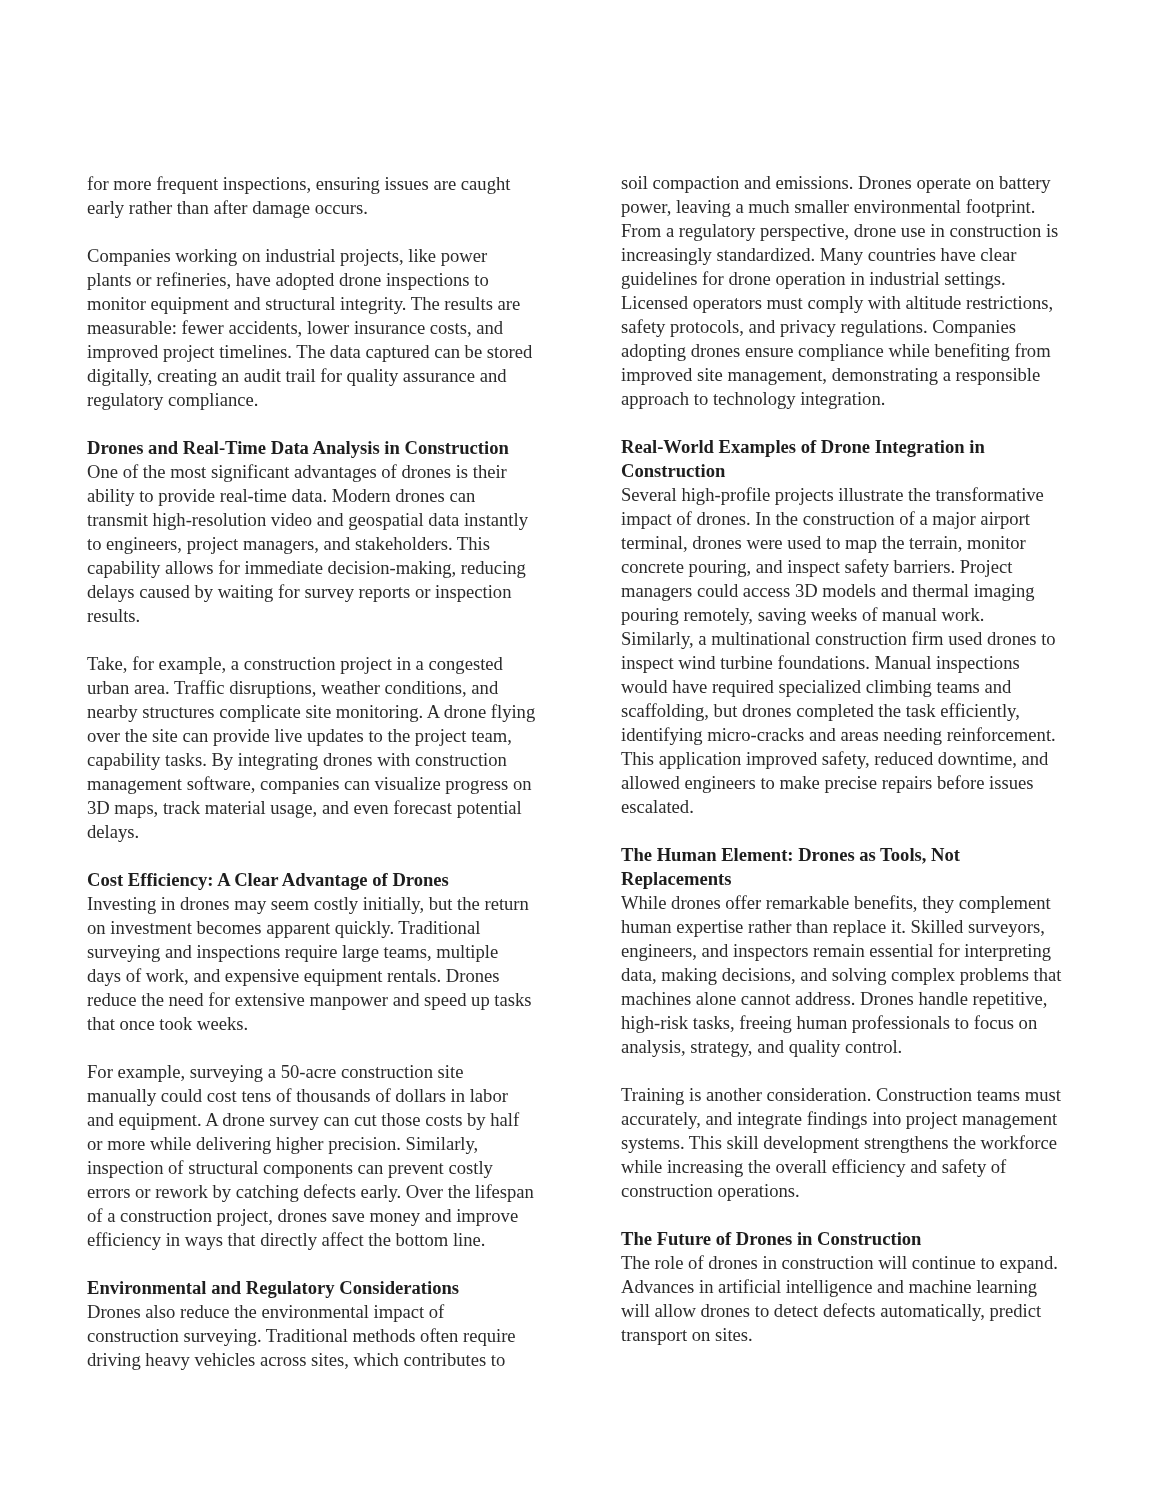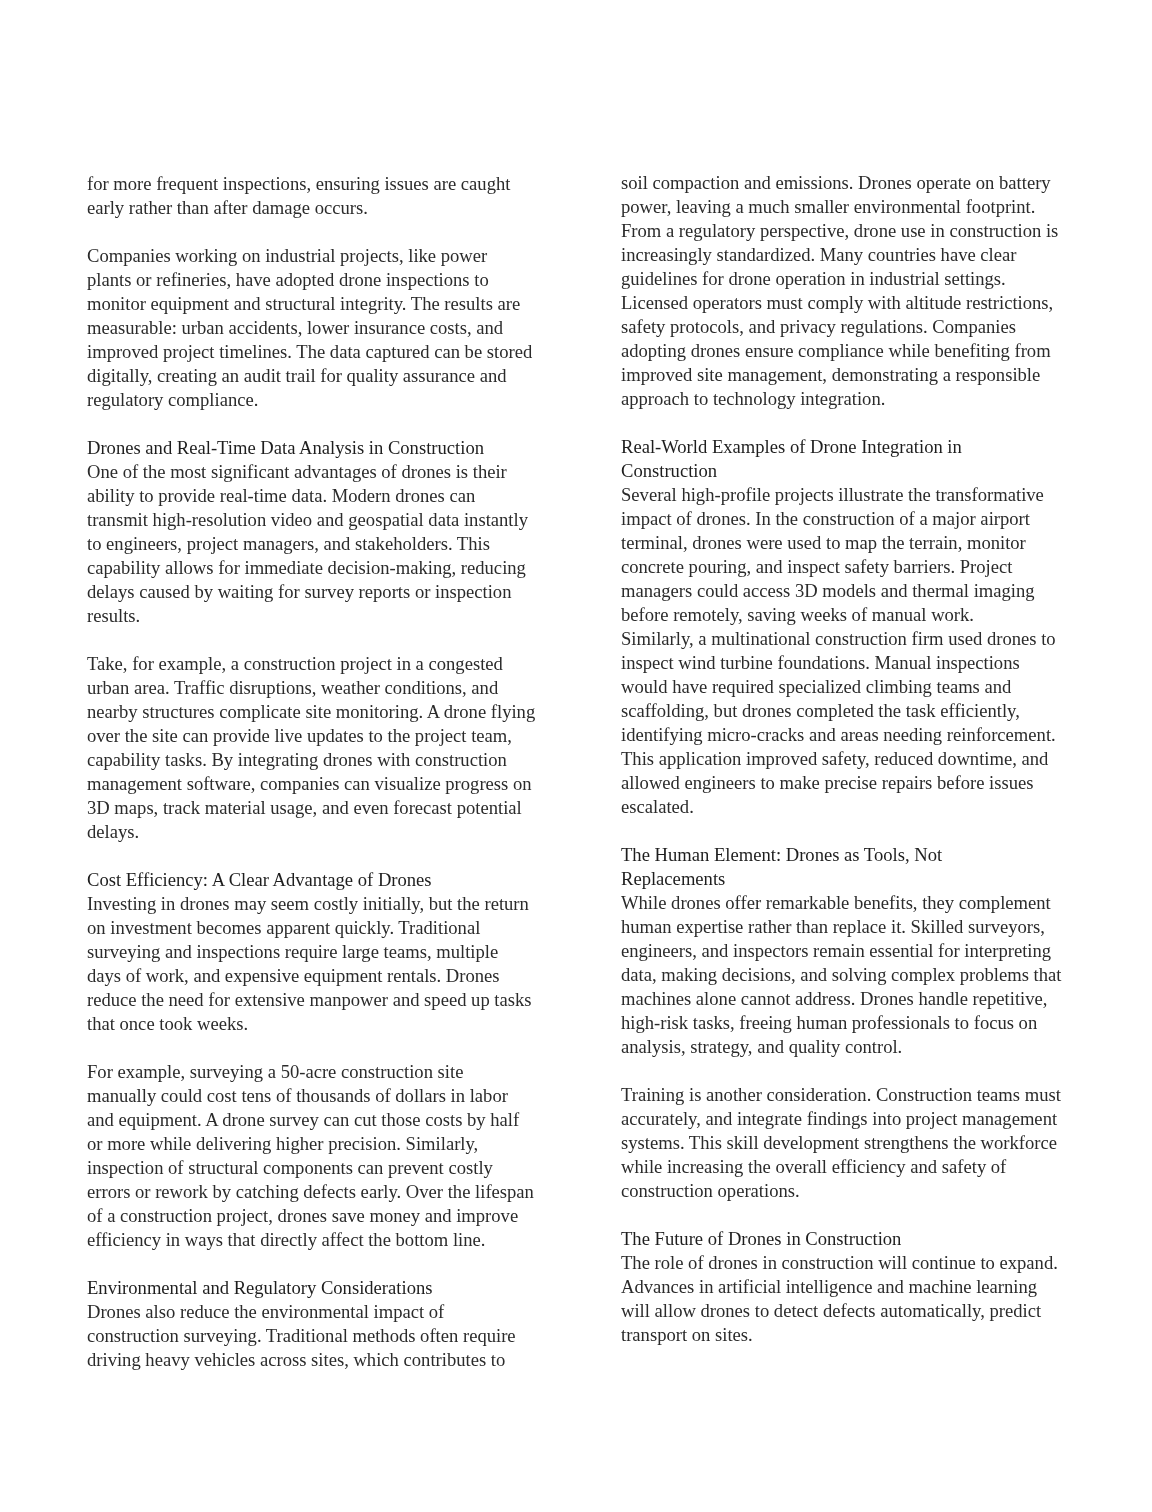--- a/index.html
+++ b/index.html
@@ -3,37 +3,37 @@
 <meta charset="utf-8">
 <style>
   html, body { margin: 0; padding: 0; background: #ffffff; }
   body { width: 1152px; height: 1512px; position: relative; overflow: hidden; }
   .page { position: absolute; left: 16px; top: 0; width: 1152px; height: 1512px; background: #fff; padding-left: 18px; }
   .col { position: absolute; top: 172px; font-family: "Liberation Serif", serif; font-size: 18.6px; line-height: 24px; color: #2b2b2b; }
   .col-left { left: 71px; width: 490px; }
   .col-right { left: 605px; width: 485px; top: 171px; }
   .line { display: block; white-space: nowrap; }
   .gap { display: block; height: 24px; }
-  .heading { font-weight: normal; color: #1e1e1e; }
+  .heading { font-weight: bold; color: #1e1e1e; }
 </style>
 </head>
 <body>
 
 <div class="page">
   <div class="col col-left" id="col-left">
       <div class="paragraph">
         <span class="line">for more frequent inspections, ensuring issues are caught</span>
         <span class="line">early rather than after damage occurs.</span>
       </div>
       <div class="gap"></div>
       <div class="paragraph">
         <span class="line">Companies working on industrial projects, like power</span>
         <span class="line">plants or refineries, have adopted drone inspections to</span>
         <span class="line">monitor equipment and structural integrity. The results are</span>
-        <span class="line">measurable: urban accidents, lower insurance costs, and</span>
+        <span class="line">measurable: fewer accidents, lower insurance costs, and</span>
         <span class="line">improved project timelines. The data captured can be stored</span>
         <span class="line">digitally, creating an audit trail for quality assurance and</span>
         <span class="line">regulatory compliance.</span>
       </div>
       <div class="gap"></div>
       <div class="heading">
         <span class="line">Drones and Real-Time Data Analysis in Construction</span>
       </div>
       <div class="paragraph">
         <span class="line">One of the most significant advantages of drones is their</span>
@@ -105,21 +105,21 @@
       <div class="heading">
         <span class="line">Real-World Examples of Drone Integration in</span>
         <span class="line">Construction</span>
       </div>
       <div class="paragraph">
         <span class="line">Several high-profile projects illustrate the transformative</span>
         <span class="line">impact of drones. In the construction of a major airport</span>
         <span class="line">terminal, drones were used to map the terrain, monitor</span>
         <span class="line">concrete pouring, and inspect safety barriers. Project</span>
         <span class="line">managers could access 3D models and thermal imaging</span>
-        <span class="line">before remotely, saving weeks of manual work.</span>
+        <span class="line">pouring remotely, saving weeks of manual work.</span>
         <span class="line">Similarly, a multinational construction firm used drones to</span>
         <span class="line">inspect wind turbine foundations. Manual inspections</span>
         <span class="line">would have required specialized climbing teams and</span>
         <span class="line">scaffolding, but drones completed the task efficiently,</span>
         <span class="line">identifying micro-cracks and areas needing reinforcement.</span>
         <span class="line">This application improved safety, reduced downtime, and</span>
         <span class="line">allowed engineers to make precise repairs before issues</span>
         <span class="line">escalated.</span>
       </div>
       <div class="gap"></div>

